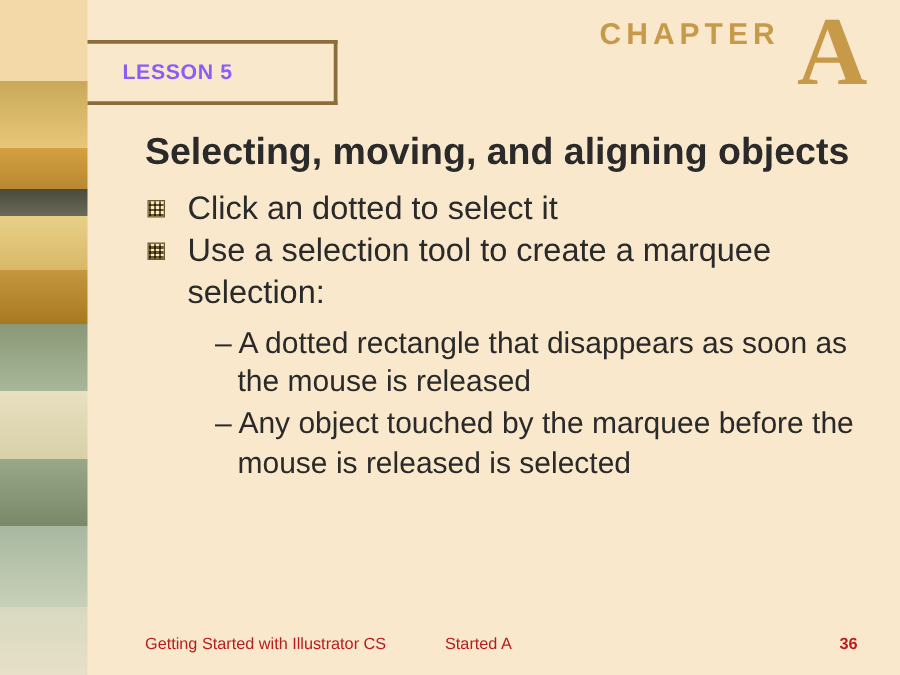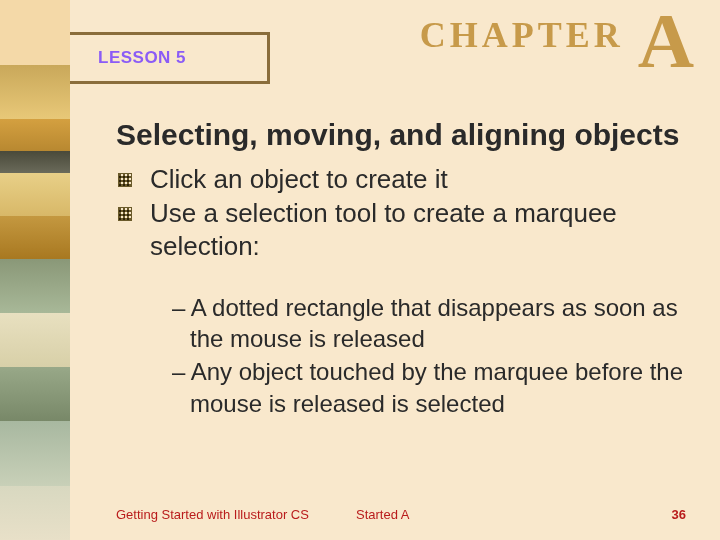--- a/index.html
+++ b/index.html
@@ -46,37 +46,37 @@
     color: #8b5cf6;
   }
   .chapter-wrap {
     position: absolute;
     right: 26px; top: 8px;
     display: flex;
     align-items: flex-start;
     gap: 14px;
   }
   .chapter-word {
-    font-family: Liberation Serif, serif;
+    font-family: Liberation Sans, sans-serif;
     font-weight: bold;
-    font-size: 36px;
+    font-size: 24px;
     letter-spacing: 4px;
     color: #c79a4a;
     margin-top: 6px;
   }
   .chapter-letter {
     font-family: Georgia, 'Times New Roman', serif;
     font-weight: bold;
     font-size: 78px;
     line-height: 0.85;
     color: #c79a4a;
   }
   .content {
     position: absolute;
-    left: 116px; top: 118px;
+    left: 116px; top: 105px;
     width: 580px;
   }
   .title {
     font-family: Arial, Helvetica, sans-serif;
     font-weight: 900;
     font-size: 30px;
     line-height: 1.15;
     color: #2a2a2a;
     margin-bottom: 10px;
   }
@@ -95,21 +95,21 @@
     left: 2px; top: 10px;
     width: 12px; height: 12px;
     background:
       repeating-linear-gradient(0deg, #6a5a2a 0 2px, transparent 2px 4px),
       repeating-linear-gradient(90deg, #6a5a2a 0 2px, transparent 2px 4px);
     background-blend-mode: multiply;
     border: 1px solid #6a5a2a;
   }
   .sub-list {
     list-style: none;
-    margin-top: 30px;
+    margin-top: 10px;
     margin-left: 56px;
   }
   .sub-item {
     font-size: 24px;
     line-height: 1.3;
     color: #2a2a2a;
     text-indent: -18px;
     padding-left: 18px;
     margin-bottom: 2px;
   }
@@ -135,21 +135,21 @@
 </div>
 
 <div class="chapter-wrap">
   <span class="chapter-word">CHAPTER</span>
   <span class="chapter-letter">A</span>
 </div>
 
 <div class="content">
   <div class="title">Selecting, moving, and aligning objects</div>
   <ul class="bullet-list">
-    <li class="bullet-item">Click an object to create it</li>
+    <li class="bullet-item">Click an dotted to select it</li>
     <li class="bullet-item">Use a selection tool to create a marquee selection:</li>
   </ul>
   <ul class="sub-list">
     <li class="sub-item">– <span>A dotted rectangle that disappears as soon as the mouse is released</span></li>
     <li class="sub-item">– <span>Any object touched by the marquee before the mouse is released is selected</span></li>
   </ul>
 </div>
 
 <div class="footer">
   <span class="f1">Getting Started with Illustrator CS</span>

